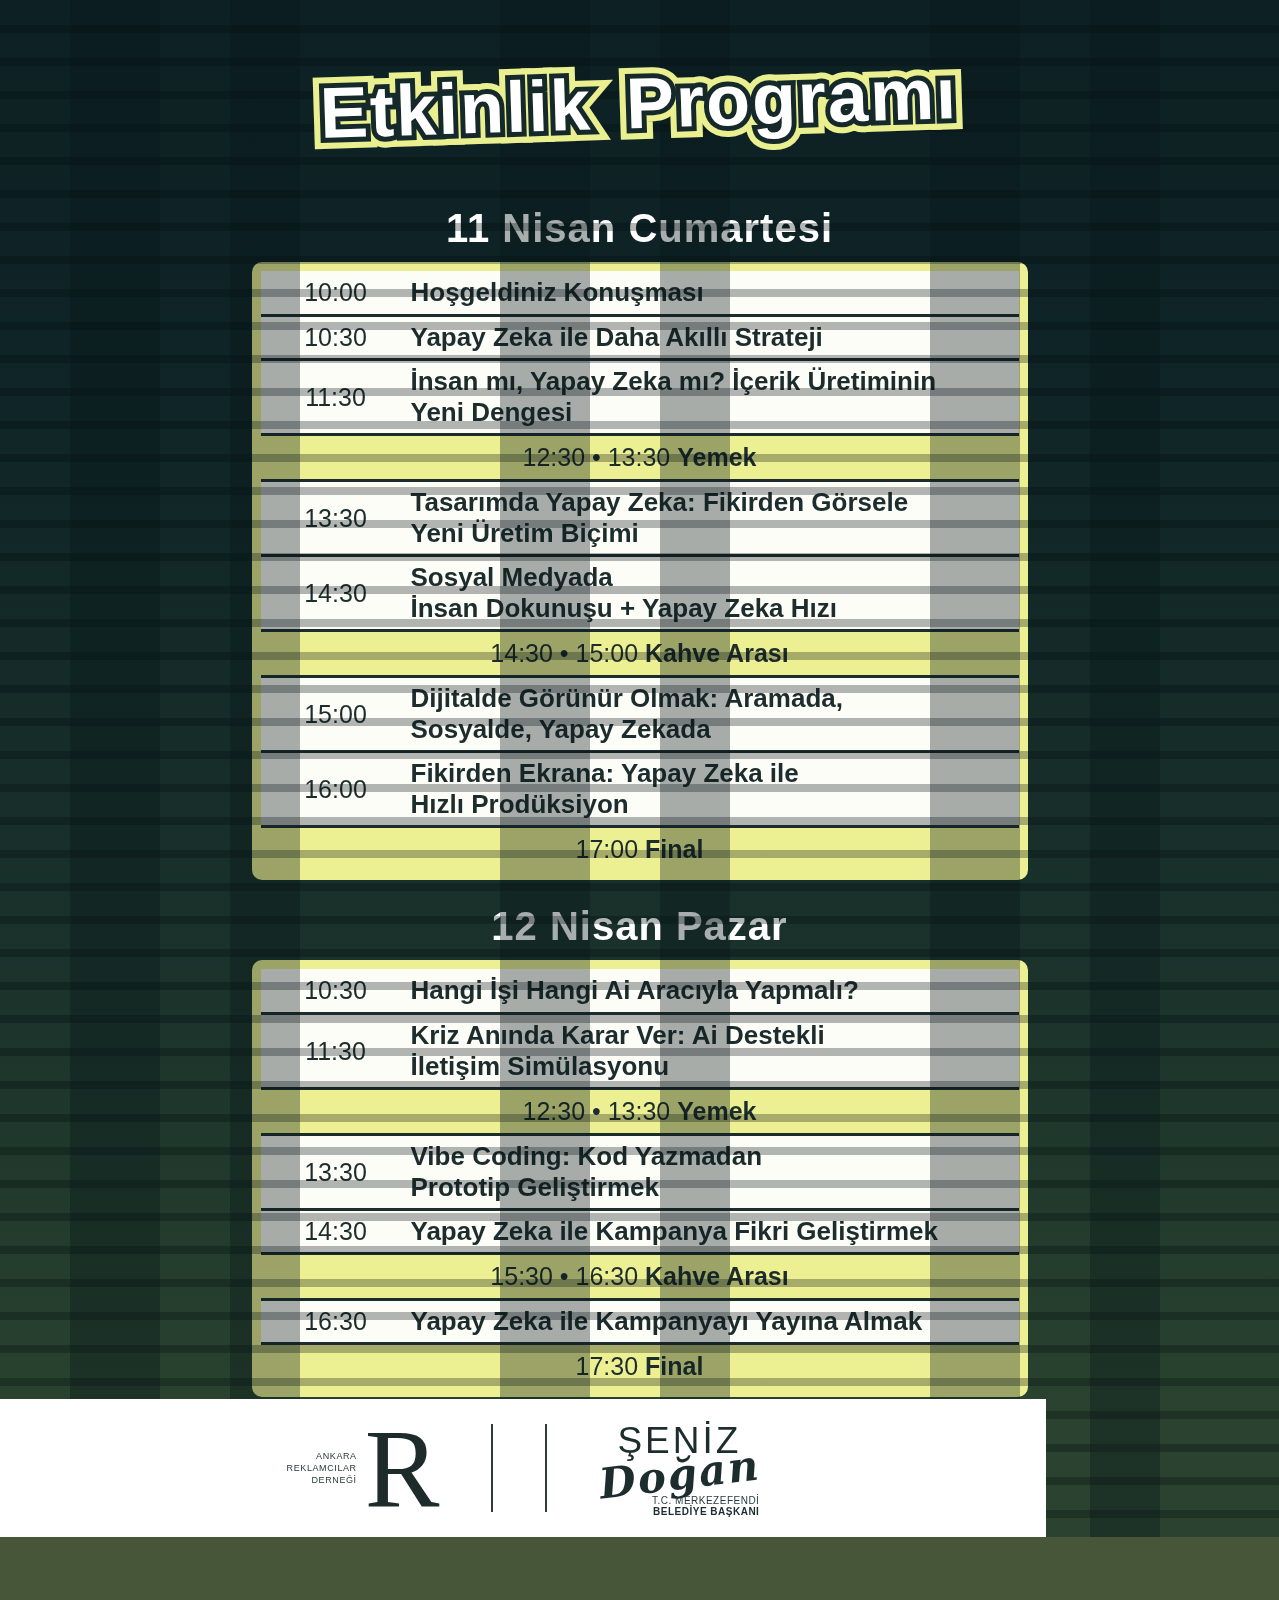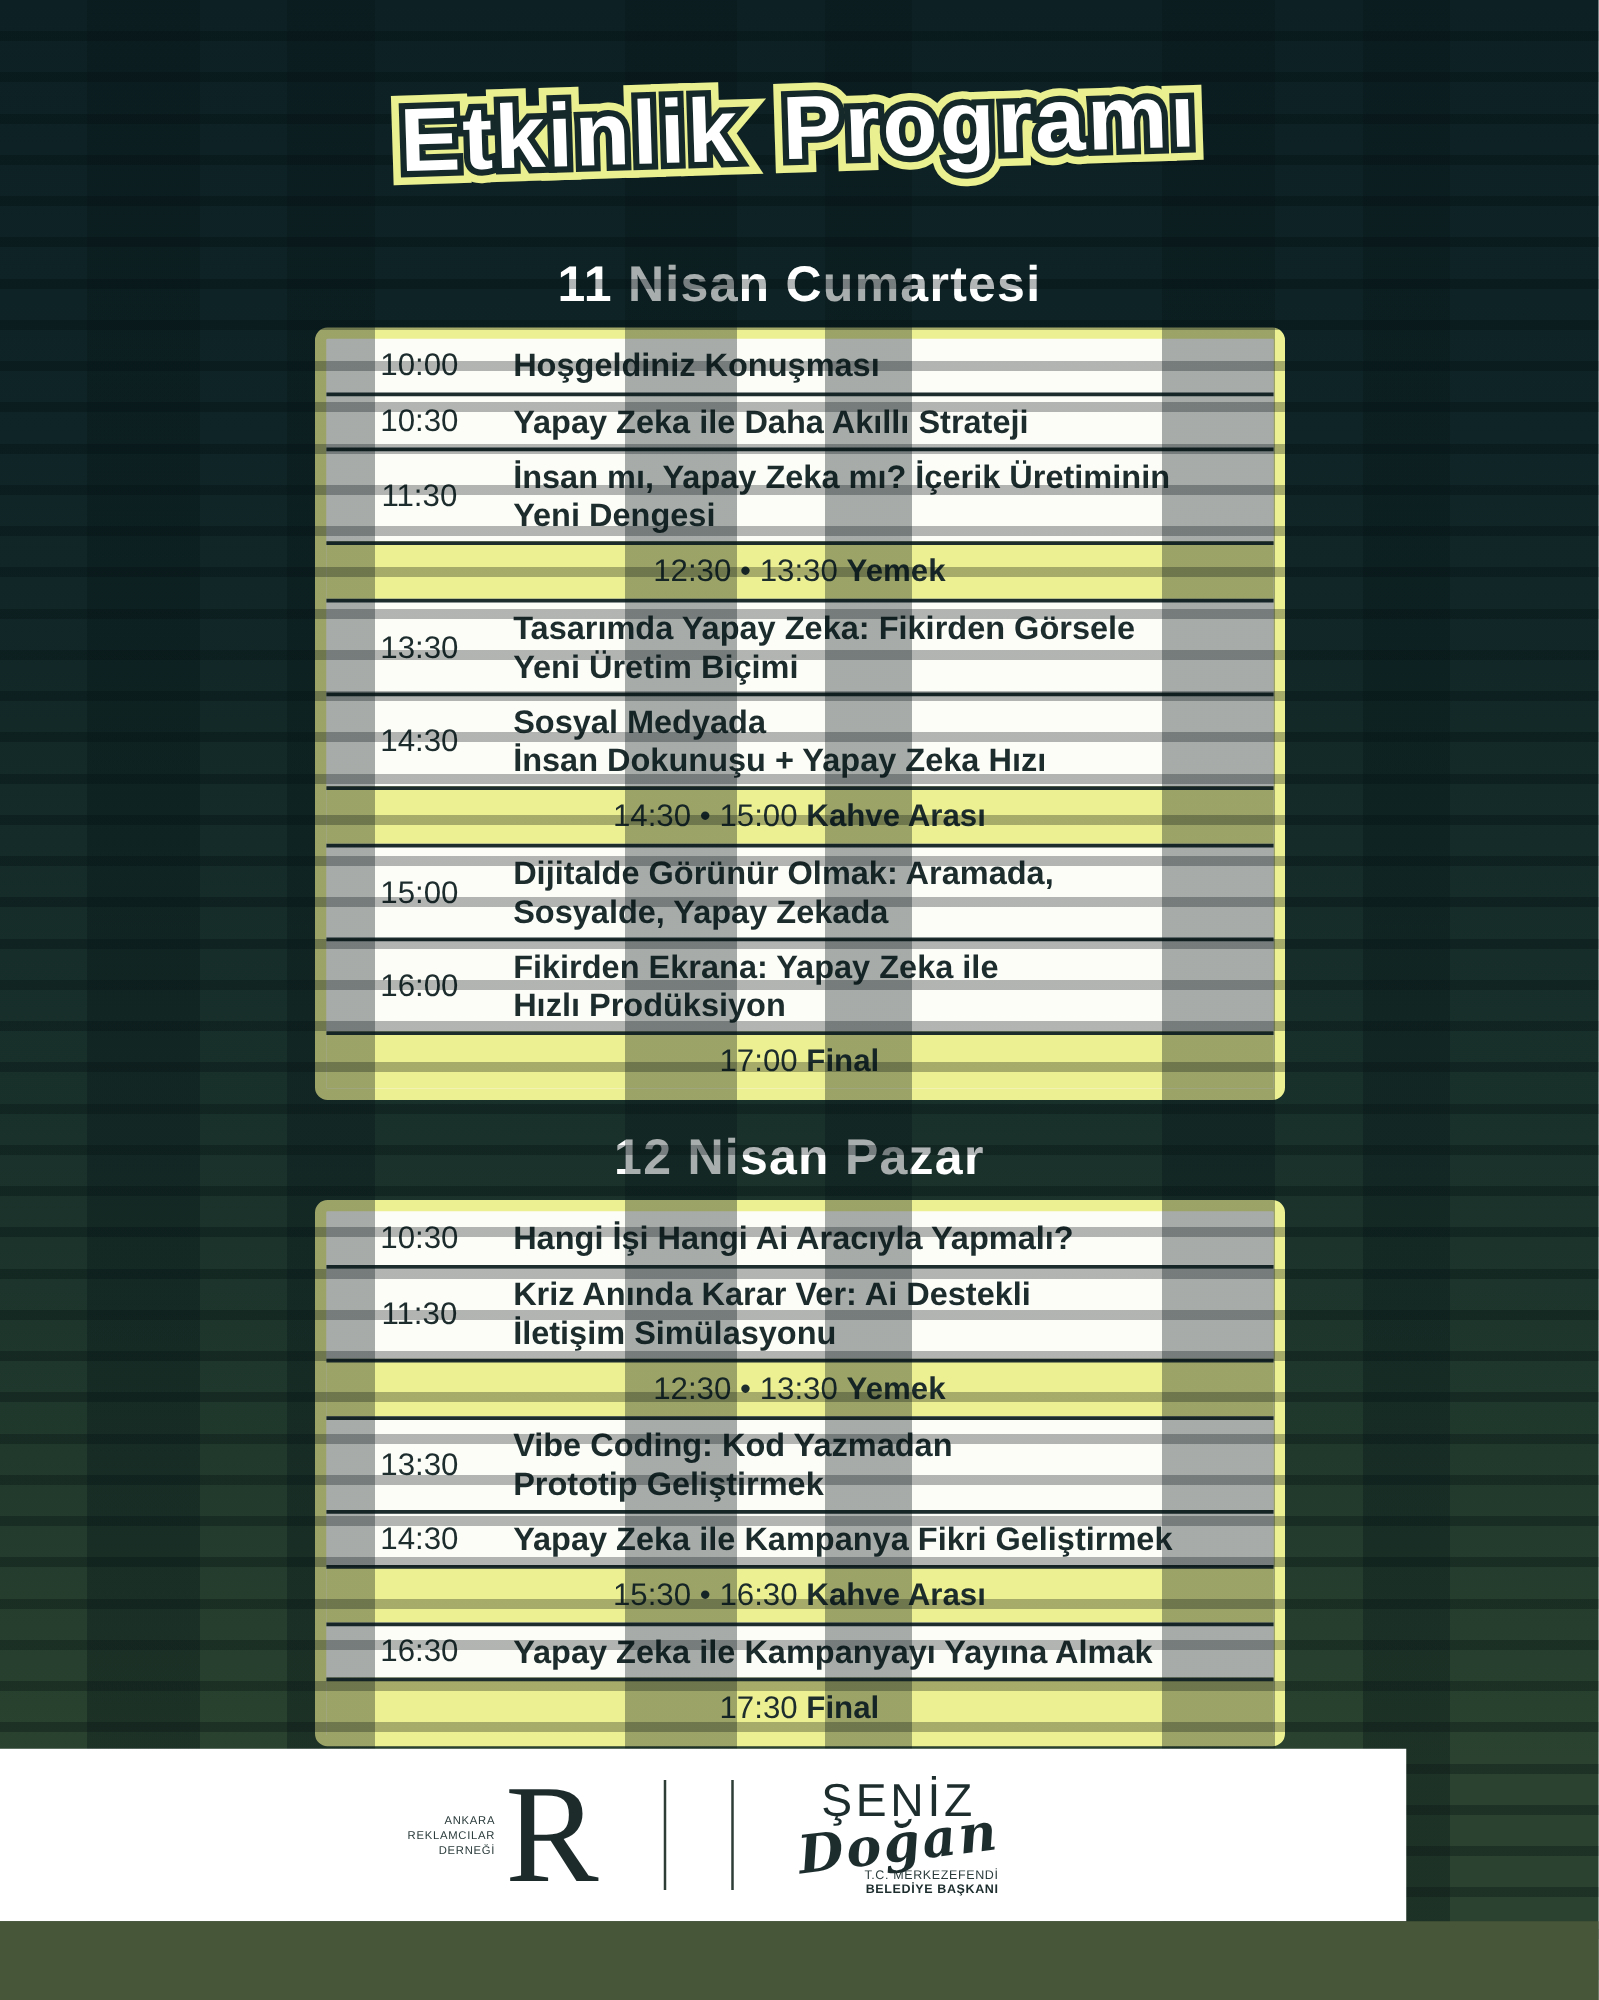--- a/index.html
+++ b/index.html
@@ -58,21 +58,21 @@
     line-height:31px; white-space:pre-line; padding-right:14px;
   }
   .break {
     background:#edf092; text-align:center; padding:6px 4px;
     font-size:25px; color:#1d2d2e; line-height:31px;
   }
   .break .blabel { font-weight:700; }
 
   
   .footer-band {
-    position:absolute; left:0; top:1399px; width:1125px; height:138px;
+    position:absolute; left:0; top:1399px; width:1046px; height:138px;
     background:#ffffff; display:flex; align-items:center; justify-content:center;
     gap:52px; color:#1e2b2b;
   }
   .footer-strip {
     position:absolute; left:0; top:1537px; width:1279px; height:63px;
     background:#475539;
   }
   .ard { display:flex; align-items:center; gap:8px; }
   .ard-text {
     text-align:right; font-size:9px; letter-spacing:0.6px;

